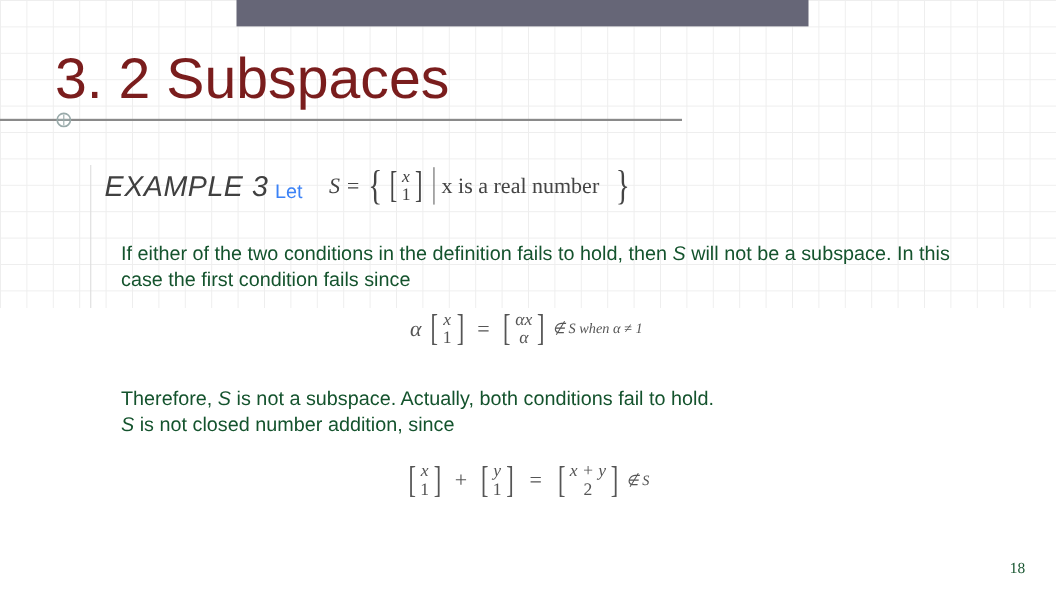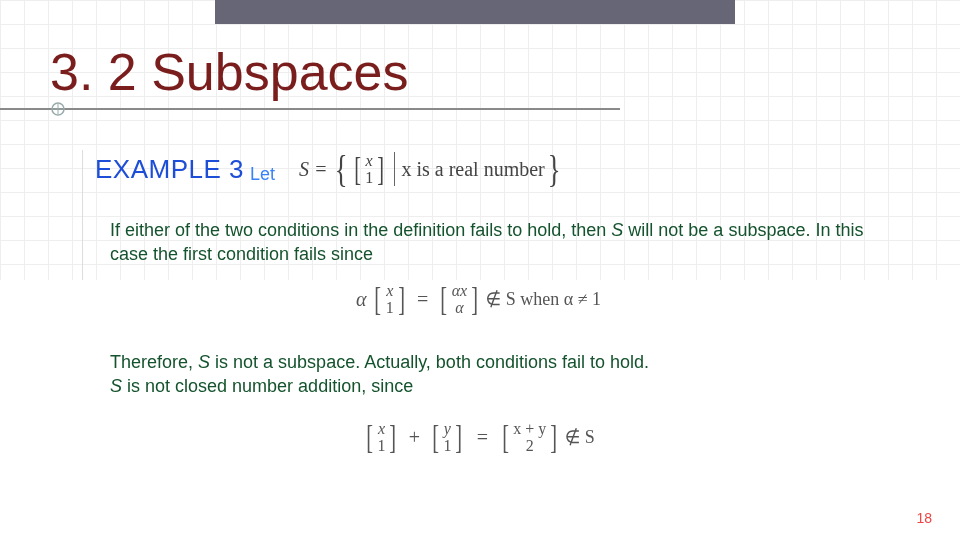--- a/index.html
+++ b/index.html
@@ -63,22 +63,23 @@
     position: absolute;
     top: 150px;
     left: 95px;
     display: flex;
     align-items: center;
     z-index: 3;
   }
   .example-label {
     font-family: Arial, sans-serif;
     font-size: 26px;
-    color: #1d4ed8;
+    color: #404040;
     letter-spacing: 0.5px;
+    font-style: italic;
   }
   .example-let {
     font-family: Verdana, Geneva, sans-serif;
     font-size: 18px;
     color: #3b82f6;
     margin-left: 6px;
     position: relative;
     top: 5px;
   }
   .math-set {
@@ -142,30 +143,31 @@
     justify-content: center;
     align-items: center;
     font-family: "Times New Roman", serif;
     font-size: 20px;
     color: #555;
     z-index: 3;
   }
   .m1 { top: 282px; }
   .m2 { top: 420px; }
   .notin {
-    font-size: 18px;
+    font-size: 13px;
     margin: 0 3px;
+    font-style: italic;
   }
   .page-num {
     position: absolute;
     right: 28px;
     bottom: 14px;
-    font-family: Liberation Sans, sans-serif;
+    font-family: Liberation Serif, serif;
     font-size: 14px;
-    color: #ef4444;
+    color: #14532d;
     z-index: 3;
   }
   .side-line {
     position: absolute;
     left: 82px;
     top: 150px;
     width: 1px;
     height: 130px;
     background: #dddddd;
     z-index: 2;
@@ -197,21 +199,21 @@
     <span class="cbL">{</span>
     <span class="vec">
       <span class="brL">[</span>
       <span class="col">
         <span style="font-style:italic">x</span>
         <span>1</span>
       </span>
       <span class="brR">]</span>
     </span>
     <span class="bar"></span>
-    <span style="margin-right:0;">x is a real number</span>
+    <span style="margin-right:12px;">x is a real number</span>
     <span class="cbR">}</span>
   </span>
 </div>
 
 <div class="body-text p1">
   <span>If either of the two conditions in the definition fails to hold, then </span><span class="em">S</span><span> will not be a subspace.  In this case the first condition fails since</span>
 </div>
 
 <div class="math-line m1">
   <span style="font-style:italic;margin-right:4px;">α</span>
@@ -255,21 +257,21 @@
     <span class="col">
       <span style="font-style:italic">y</span>
       <span>1</span>
     </span>
     <span class="brR">]</span>
   </span>
   <span style="margin:0 10px;">=</span>
   <span class="vec">
     <span class="brL">[</span>
     <span class="col">
-      <span style="">x + y</span>
+      <span style="font-style:italic">x + y</span>
       <span>2</span>
     </span>
     <span class="brR">]</span>
   </span>
   <span class="notin"> ∉ S</span>
 </div>
 
 <div class="page-num">18</div>
 
 </body></html>

